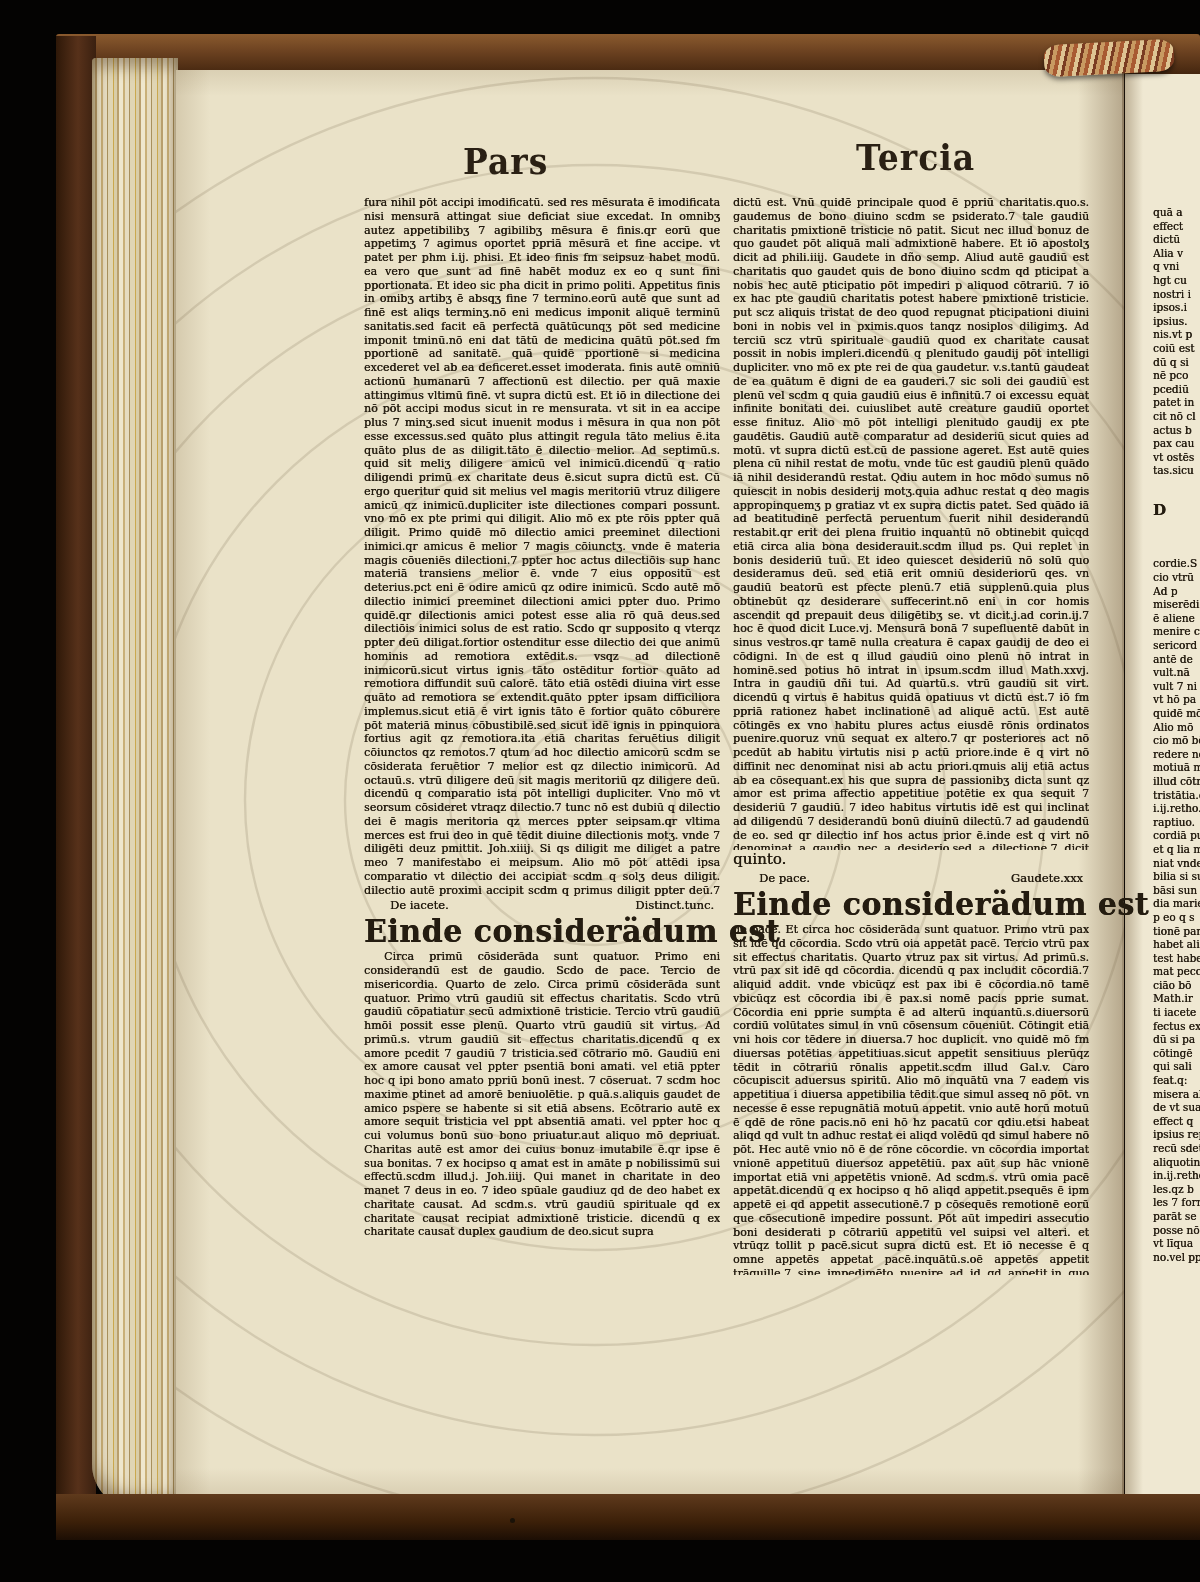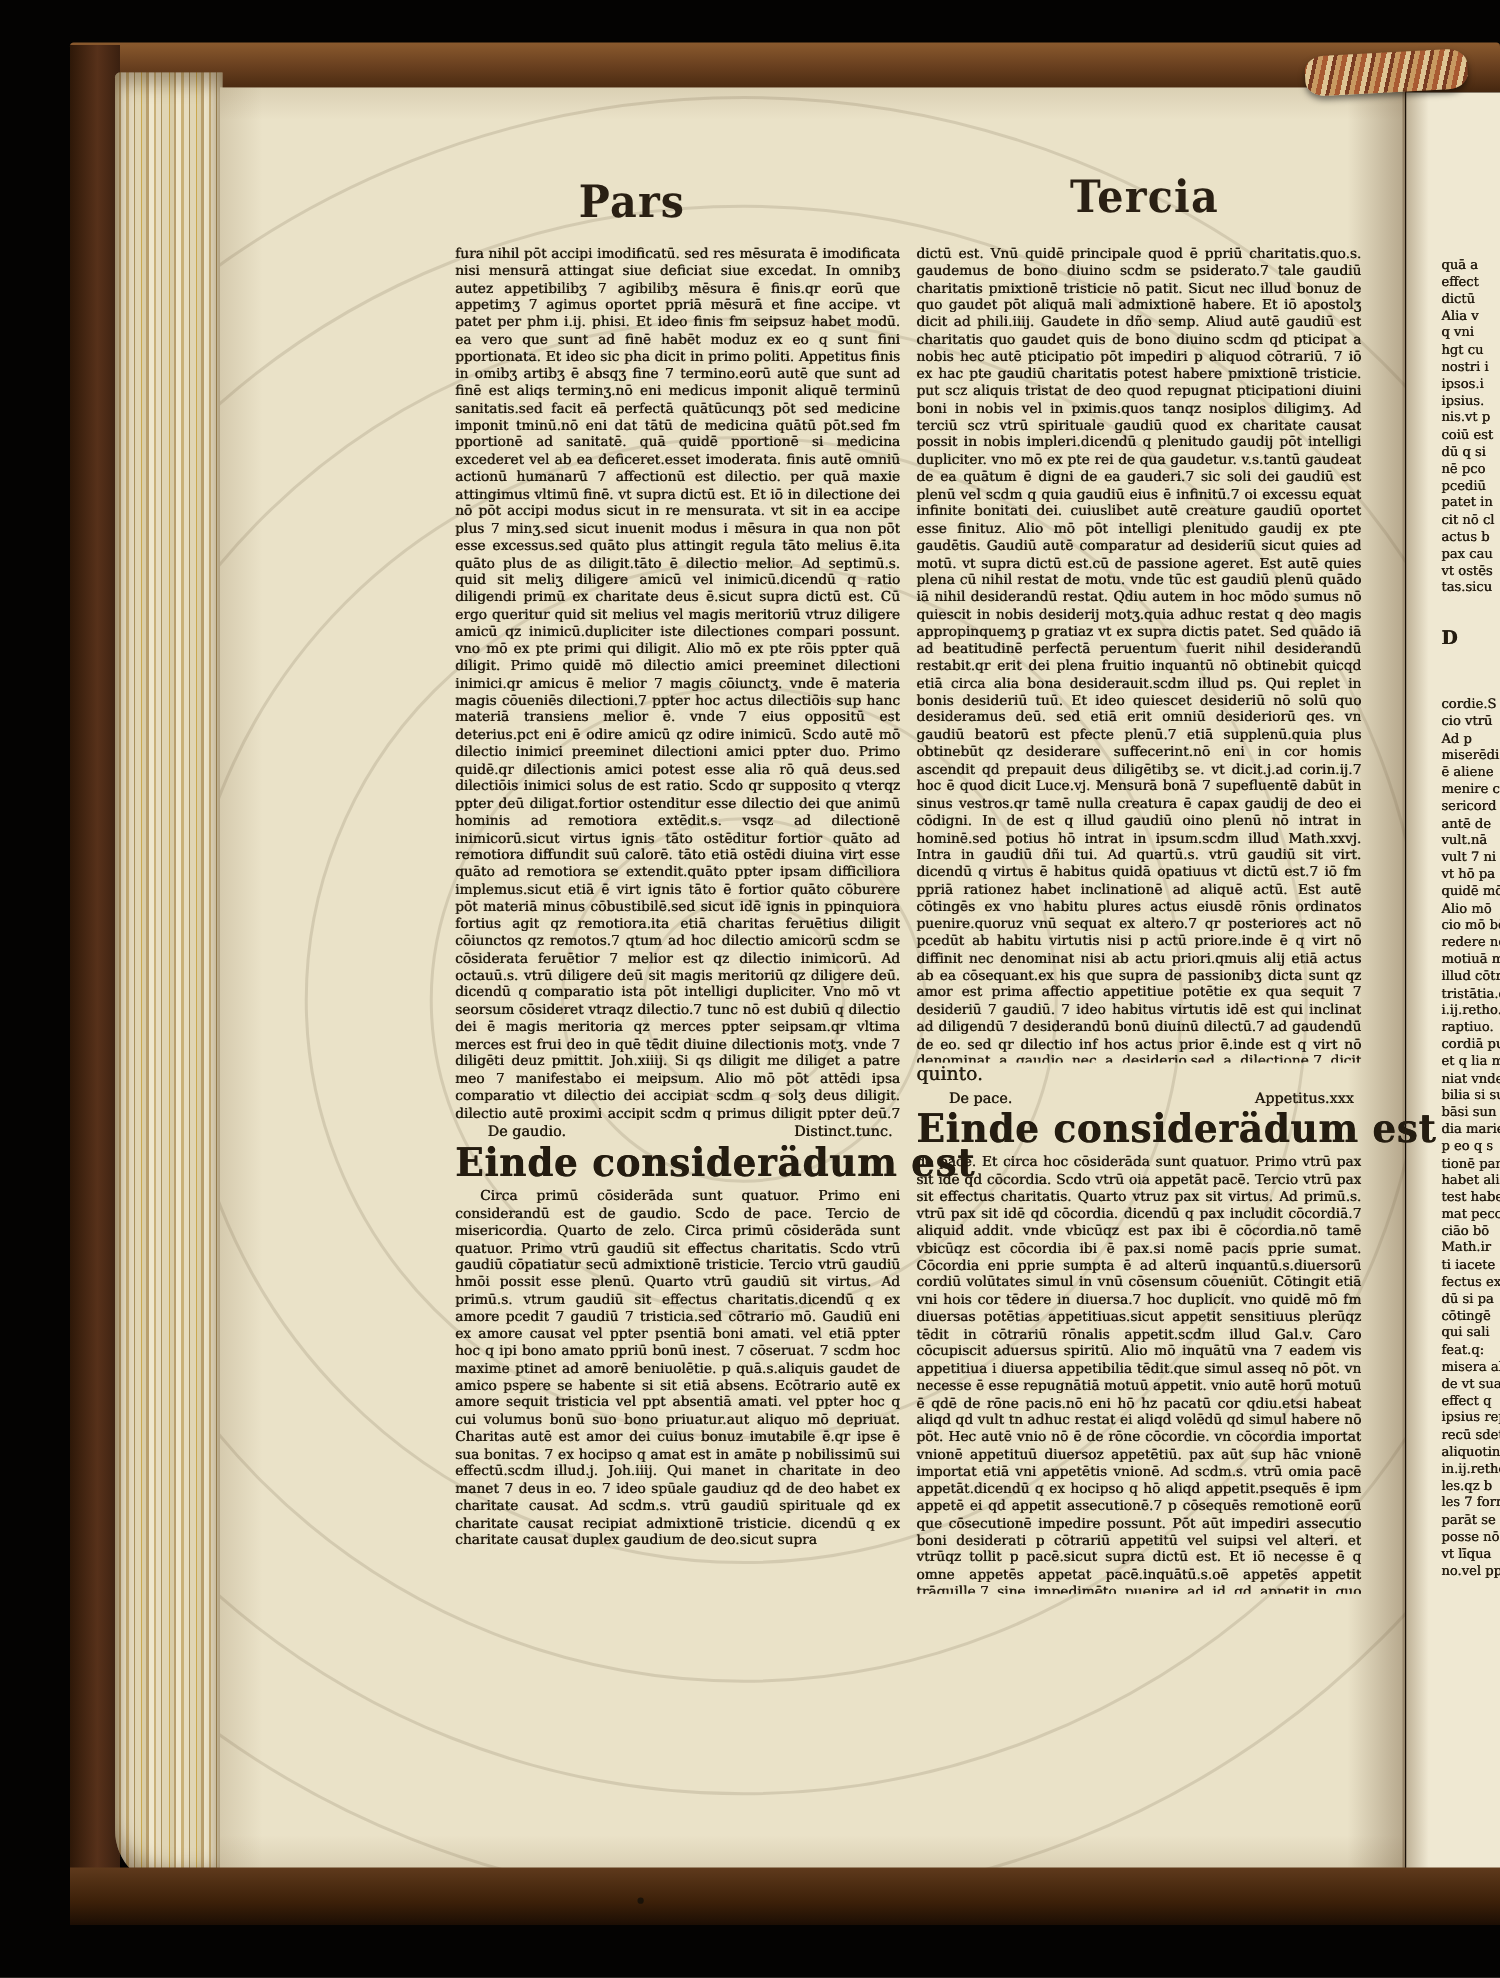--- a/index.html
+++ b/index.html
@@ -188,37 +188,37 @@
   <div class="speck"></div>
 
   <div class="running-head head-pars">Pars</div>
   <div class="running-head head-tercia">Tercia</div>
 
   <div class="col col-left">
     <div class="flow h-intro">
       <p>fura nihil pōt accipi imodificatū. sed res mēsurata ē imodificata nisi mensurā attingat siue deficiat siue excedat. In omnibʒ autez appetibilibʒ 7 agibilibʒ mēsura ē finis.qr eorū que appetimʒ 7 agimus oportet ppriā mēsurā et fine accipe. vt patet per phm i.ij. phisi. Et ideo finis fm seipsuz habet modū. ea vero que sunt ad finē habēt moduz ex eo q sunt fini pportionata. Et ideo sic pha dicit in primo politi. Appetitus finis in omibʒ artibʒ ē absqʒ fine 7 termino.eorū autē que sunt ad finē est aliqs terminʒ.nō eni medicus imponit aliquē terminū sanitatis.sed facit eā perfectā quātūcunqʒ pōt sed medicine imponit tminū.nō eni dat tātū de medicina quātū pōt.sed fm pportionē ad sanitatē. quā quidē pportionē si medicina excederet vel ab ea deficeret.esset imoderata. finis autē omniū actionū humanarū 7 affectionū est dilectio. per quā maxie attingimus vltimū finē. vt supra dictū est. Et iō in dilectione dei nō pōt accipi modus sicut in re mensurata. vt sit in ea accipe plus 7 minʒ.sed sicut inuenit modus i mēsura in qua non pōt esse excessus.sed quāto plus attingit regula tāto melius ē.ita quāto plus de as diligit.tāto ē dilectio melior. Ad septimū.s. quid sit meliʒ diligere amicū vel inimicū.dicendū q ratio diligendi primū ex charitate deus ē.sicut supra dictū est. Cū ergo queritur quid sit melius vel magis meritoriū vtruz diligere amicū qz inimicū.dupliciter iste dilectiones compari possunt. vno mō ex pte primi qui diligit. Alio mō ex pte rōis ppter quā diligit. Primo quidē mō dilectio amici preeminet dilectioni inimici.qr amicus ē melior 7 magis cōiunctʒ. vnde ē materia magis cōueniēs dilectioni.7 ppter hoc actus dilectiōis sup hanc materiā transiens melior ē. vnde 7 eius oppositū est deterius.pct eni ē odire amicū qz odire inimicū. Scdo autē mō dilectio inimici preeminet dilectioni amici ppter duo. Primo quidē.qr dilectionis amici potest esse alia rō quā deus.sed dilectiōis inimici solus de est ratio. Scdo qr supposito q vterqz ppter deū diligat.fortior ostenditur esse dilectio dei que animū hominis ad remotiora extēdit.s. vsqz ad dilectionē inimicorū.sicut virtus ignis tāto ostēditur fortior quāto ad remotiora diffundit suū calorē. tāto etiā ostēdi diuina virt esse quāto ad remotiora se extendit.quāto ppter ipsam difficiliora implemus.sicut etiā ē virt ignis tāto ē fortior quāto cōburere pōt materiā minus cōbustibilē.sed sicut idē ignis in ppinquiora fortius agit qz remotiora.ita etiā charitas feruētius diligit cōiunctos qz remotos.7 qtum ad hoc dilectio amicorū scdm se cōsiderata feruētior 7 melior est qz dilectio inimicorū. Ad octauū.s. vtrū diligere deū sit magis meritoriū qz diligere deū. dicendū q comparatio ista pōt intelligi dupliciter. Vno mō vt seorsum cōsideret vtraqz dilectio.7 tunc nō est dubiū q dilectio dei ē magis meritoria qz merces ppter seipsam.qr vltima merces est frui deo in quē tēdit diuine dilectionis motʒ. vnde 7 diligēti deuz pmittit. Joh.xiiij. Si qs diligit me diliget a patre meo 7 manifestabo ei meipsum. Alio mō pōt attēdi ipsa comparatio vt dilectio dei accipiat scdm q solʒ deus diligit. dilectio autē proximi accipit scdm q primus diligit ppter deū.7 sic dilectio primi includet dilectione dei.sed dilectio dei nō includet dilectionē pximi. vnde erit comparatio dilectionis dei pfecte que extēdit seipm ad primū ad dilectionē dei insufficientē 7 impfectā.qr hoc mandatū habemus a deo vt qui diligit deū diligat 7 fratrē suum. 7 in hoc sensu dilectio primi preeminet.</p>
     </div>
     <div class="rubric-row">
-      <span>De gaudio.</span>
+      <span>De iacete.</span>
       <span>Distinct.tunc.</span>
     </div>
     <div class="big-heading">Einde considerädum est</div>
     <div class="flow h-chapter-left sub-first">
         <p>Circa primū cōsiderāda sunt quatuor. Primo eni considerandū est de gaudio. Scdo de pace. Tercio de misericordia. Quarto de zelo. Circa primū cōsiderāda sunt quatuor. Primo vtrū gaudiū sit effectus charitatis. Scdo vtrū gaudiū cōpatiatur secū admixtionē tristicie. Tercio vtrū gaudiū hmōi possit esse plenū. Quarto vtrū gaudiū sit virtus. Ad primū.s. vtrum gaudiū sit effectus charitatis.dicendū q ex amore pcedit 7 gaudiū 7 tristicia.sed cōtrario mō. Gaudiū eni ex amore causat vel ppter psentiā boni amati. vel etiā ppter hoc q ipi bono amato ppriū bonū inest. 7 cōseruat. 7 scdm hoc maxime ptinet ad amorē beniuolētie. p quā.s.aliquis gaudet de amico pspere se habente si sit etiā absens. Ecōtrario autē ex amore sequit tristicia vel ppt absentiā amati. vel ppter hoc q cui volumus bonū suo bono priuatur.aut aliquo mō depriuat. Charitas autē est amor dei cuius bonuz imutabile ē.qr ipse ē sua bonitas. 7 ex hocipso q amat est in amāte p nobilissimū sui effectū.scdm illud.j. Joh.iiij. Qui manet in charitate in deo manet 7 deus in eo. 7 ideo spūale gaudiuz qd de deo habet ex charitate causat. Ad scdm.s. vtrū gaudiū spirituale qd ex charitate causat recipiat admixtionē tristicie. dicendū q ex charitate causat duplex gaudium de deo.sicut supra</p>
       </div>
   </div>
 
   <div class="col col-right">
     <div class="flow h-block1-right">
       <p>dictū est. Vnū quidē principale quod ē ppriū charitatis.quo.s. gaudemus de bono diuino scdm se psiderato.7 tale gaudiū charitatis pmixtionē tristicie nō patit. Sicut nec illud bonuz de quo gaudet pōt aliquā mali admixtionē habere. Et iō apostolʒ dicit ad phili.iiij. Gaudete in dño semp. Aliud autē gaudiū est charitatis quo gaudet quis de bono diuino scdm qd pticipat a nobis hec autē pticipatio pōt impediri p aliquod cōtrariū. 7 iō ex hac pte gaudiū charitatis potest habere pmixtionē tristicie. put scz aliquis tristat de deo quod repugnat pticipationi diuini boni in nobis vel in pximis.quos tanqz nosiplos diligimʒ. Ad terciū scz vtrū spirituale gaudiū quod ex charitate causat possit in nobis impleri.dicendū q plenitudo gaudij pōt intelligi dupliciter. vno mō ex pte rei de qua gaudetur. v.s.tantū gaudeat de ea quātum ē digni de ea gauderi.7 sic soli dei gaudiū est plenū vel scdm q quia gaudiū eius ē infinitū.7 oi excessu equat infinite bonitati dei. cuiuslibet autē creature gaudiū oportet esse finituz. Alio mō pōt intelligi plenitudo gaudij ex pte gaudētis. Gaudiū autē comparatur ad desideriū sicut quies ad motū. vt supra dictū est.cū de passione ageret. Est autē quies plena cū nihil restat de motu. vnde tūc est gaudiū plenū quādo iā nihil desiderandū restat. Qdiu autem in hoc mōdo sumus nō quiescit in nobis desiderij motʒ.quia adhuc restat q deo magis appropinquemʒ p gratiaz vt ex supra dictis patet. Sed quādo iā ad beatitudinē perfectā peruentum fuerit nihil desiderandū restabit.qr erit dei plena fruitio inquantū nō obtinebit quicqd etiā circa alia bona desiderauit.scdm illud ps. Qui replet in bonis desideriū tuū. Et ideo quiescet desideriū nō solū quo desideramus deū. sed etiā erit omniū desideriorū qes. vn gaudiū beatorū est pfecte plenū.7 etiā supplenū.quia plus obtinebūt qz desiderare suffecerint.nō eni in cor homis ascendit qd prepauit deus diligētibʒ se. vt dicit.j.ad corin.ij.7 hoc ē quod dicit Luce.vj. Mensurā bonā 7 supefluentē dabūt in sinus vestros.qr tamē nulla creatura ē capax gaudij de deo ei cōdigni. In de est q illud gaudiū oino plenū nō intrat in hominē.sed potius hō intrat in ipsum.scdm illud Math.xxvj. Intra in gaudiū dñi tui. Ad quartū.s. vtrū gaudiū sit virt. dicendū q virtus ē habitus quidā opatiuus vt dictū est.7 iō fm ppriā rationez habet inclinationē ad aliquē actū. Est autē cōtingēs ex vno habitu plures actus eiusdē rōnis ordinatos puenire.quoruz vnū sequat ex altero.7 qr posteriores act nō pcedūt ab habitu virtutis nisi p actū priore.inde ē q virt nō diffinit nec denominat nisi ab actu priori.qmuis alij etiā actus ab ea cōsequant.ex his que supra de passionibʒ dicta sunt qz amor est prima affectio appetitiue potētie ex qua sequit 7 desideriū 7 gaudiū. 7 ideo habitus virtutis idē est qui inclinat ad diligendū 7 desiderandū bonū diuinū dilectū.7 ad gaudendū de eo. sed qr dilectio inf hos actus prior ē.inde est q virt nō denominat a gaudio nec a desiderio.sed a dilectione.7 dicit charitas. Sic ergo gaudiū nō ē aliqua virtus a charitate distincta.sed ē quidā charitatis actus siue effectus.7 ppter hoc cōnumeratur inter fructus. vt patet Gal.</p>
     </div>
     <div class="quinto-line">quinto.</div>
     <div class="rubric-row">
       <span>De pace.</span>
-      <span>Appetitus.xxx</span>
+      <span>Gaudete.xxx</span>
     </div>
     <div class="big-heading">Einde considerädum est</div>
     <div class="flow h-block2-right">
       <p>de pace. Et circa hoc cōsiderāda sunt quatuor. Primo vtrū pax sit idē qd cōcordia. Scdo vtrū oia appetāt pacē. Tercio vtrū pax sit effectus charitatis. Quarto vtruz pax sit virtus. Ad primū.s. vtrū pax sit idē qd cōcordia. dicendū q pax includit cōcordiā.7 aliquid addit. vnde vbicūqz est pax ibi ē cōcordia.nō tamē vbicūqz est cōcordia ibi ē pax.si nomē pacis pprie sumat. Cōcordia eni pprie sumpta ē ad alterū inquantū.s.diuersorū cordiū volūtates simul in vnū cōsensum cōueniūt. Cōtingit etiā vni hois cor tēdere in diuersa.7 hoc duplicit. vno quidē mō fm diuersas potētias appetitiuas.sicut appetit sensitiuus plerūqz tēdit in cōtrariū rōnalis appetit.scdm illud Gal.v. Caro cōcupiscit aduersus spiritū. Alio mō inquātū vna 7 eadem vis appetitiua i diuersa appetibilia tēdit.que simul asseq nō pōt. vn necesse ē esse repugnātiā motuū appetit. vnio autē horū motuū ē qdē de rōne pacis.nō eni hō hz pacatū cor qdiu.etsi habeat aliqd qd vult tn adhuc restat ei aliqd volēdū qd simul habere nō pōt. Hec autē vnio nō ē de rōne cōcordie. vn cōcordia importat vnionē appetituū diuersoz appetētiū. pax aūt sup hāc vnionē importat etiā vni appetētis vnionē. Ad scdm.s. vtrū omia pacē appetāt.dicendū q ex hocipso q hō aliqd appetit.psequēs ē ipm appetē ei qd appetit assecutionē.7 p cōsequēs remotionē eorū que cōsecutionē impedire possunt. Pōt aūt impediri assecutio boni desiderati p cōtrariū appetitū vel suipsi vel alteri. et vtrūqz tollit p pacē.sicut supra dictū est. Et iō necesse ē q omne appetēs appetat pacē.inquātū.s.oē appetēs appetit trāquille.7 sine impedimēto puenire ad id qd appetit.in quo consistit rō pacis</p>
     </div>
   </div>
 
 </div>
 
 </body></html>

